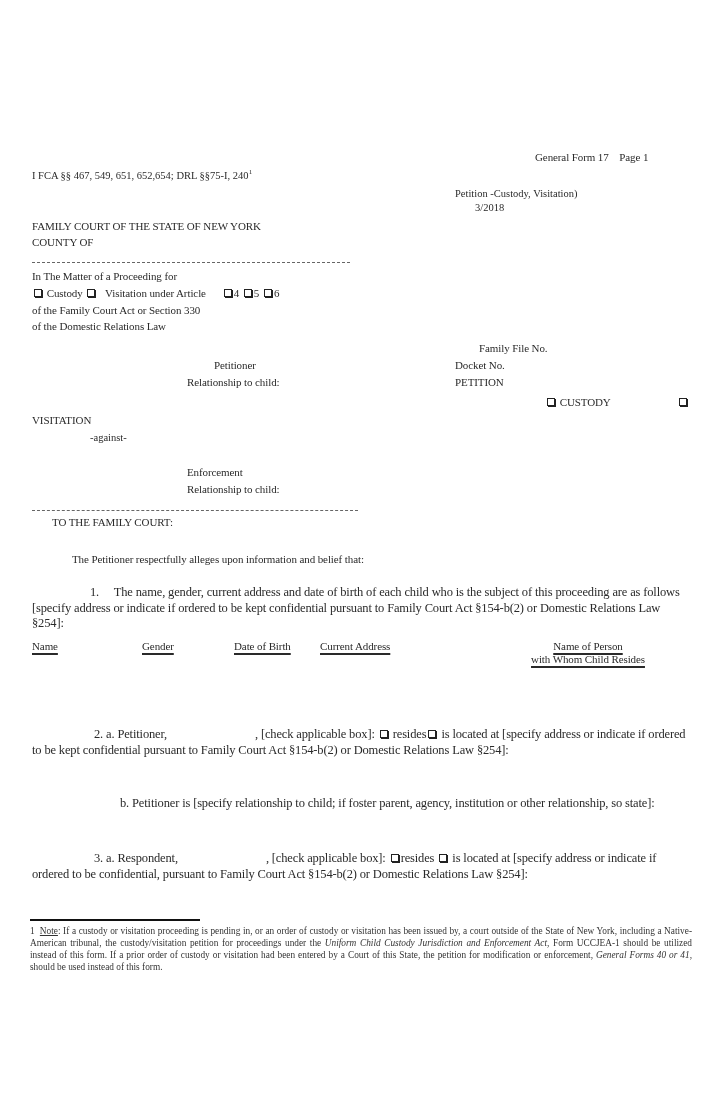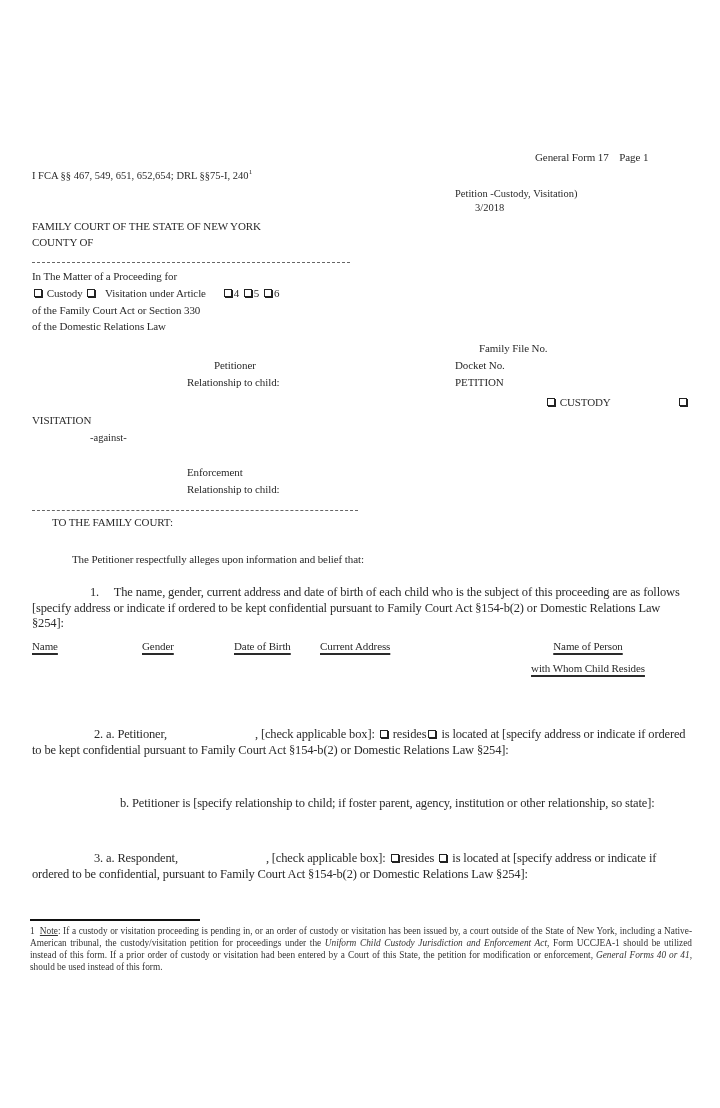--- a/index.html
+++ b/index.html
@@ -75,21 +75,21 @@
   <span>1.</span>&nbsp;&nbsp;&nbsp;&nbsp;
   <span>The name, gender, current address and date of birth of each child who is the subject of this proceeding are as follows [specify address or indicate if ordered to be kept confidential pursuant to Family Court Act §154-b(2) or Domestic Relations Law §254]:</span>
 </div>
 
 <div class="abs t13 ul" style="left:32px; top:640px;">Name</div>
 <div class="abs t13 ul" style="left:142px; top:640px;">Gender</div>
 <div class="abs t13 ul" style="left:207px; top:640px;margin-left:27px;">Date of Birth</div>
 <div class="abs t13 ul" style="left:320px; top:640px;">Current Address</div>
 <div class="abs t13" style="left:508px; top:640px; width:160px; text-align:center;">
   <div class="ul">Name of Person</div>
-  <div class="ul" style="margin-top:10px;text-align:center;">with Whom Child Resides</div>
+  <div class="ul" style="margin-top:1px;text-align:center;">with Whom Child Resides</div>
 </div>
 
 <div class="abs para" style="left:32px; top:727px; width:660px; text-indent:62px;">
   <span>2.   a.  Petitioner,</span>
   <span style="display:inline-block; width:82px;"></span>
   <span>,  [check applicable box]:</span>
   <span class="cb"></span>
   <span>resides</span><span class="cb"></span>
   <span>is located  at [specify</span>
   <span>address or indicate if ordered to be kept confidential pursuant to Family Court Act §154-b(2) or Domestic Relations Law §254]:</span>

